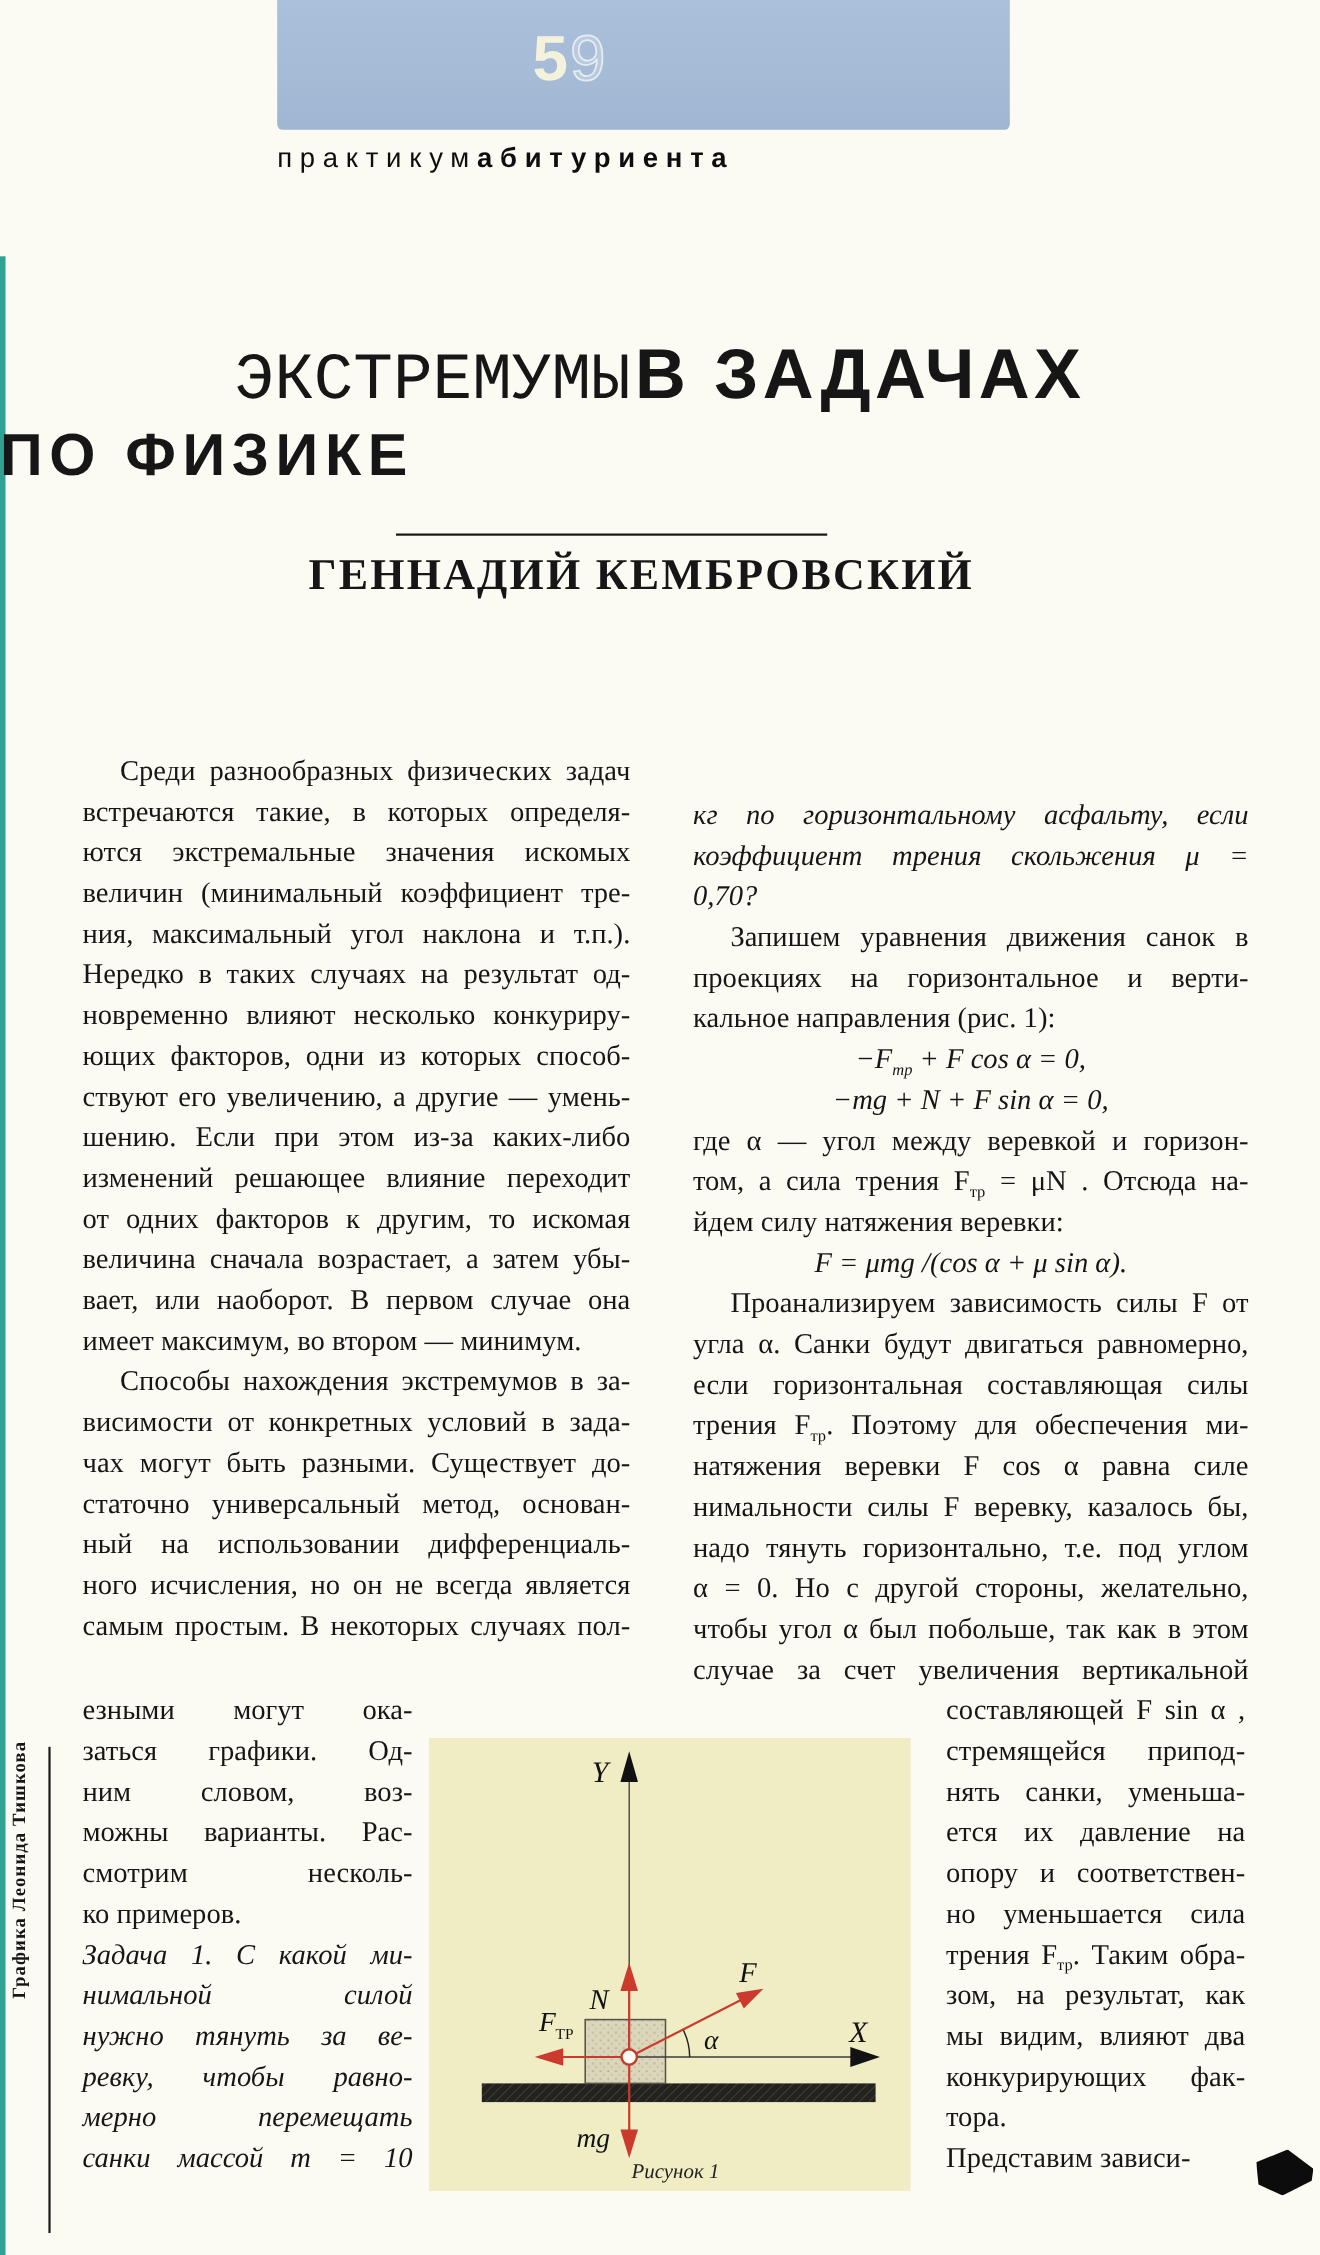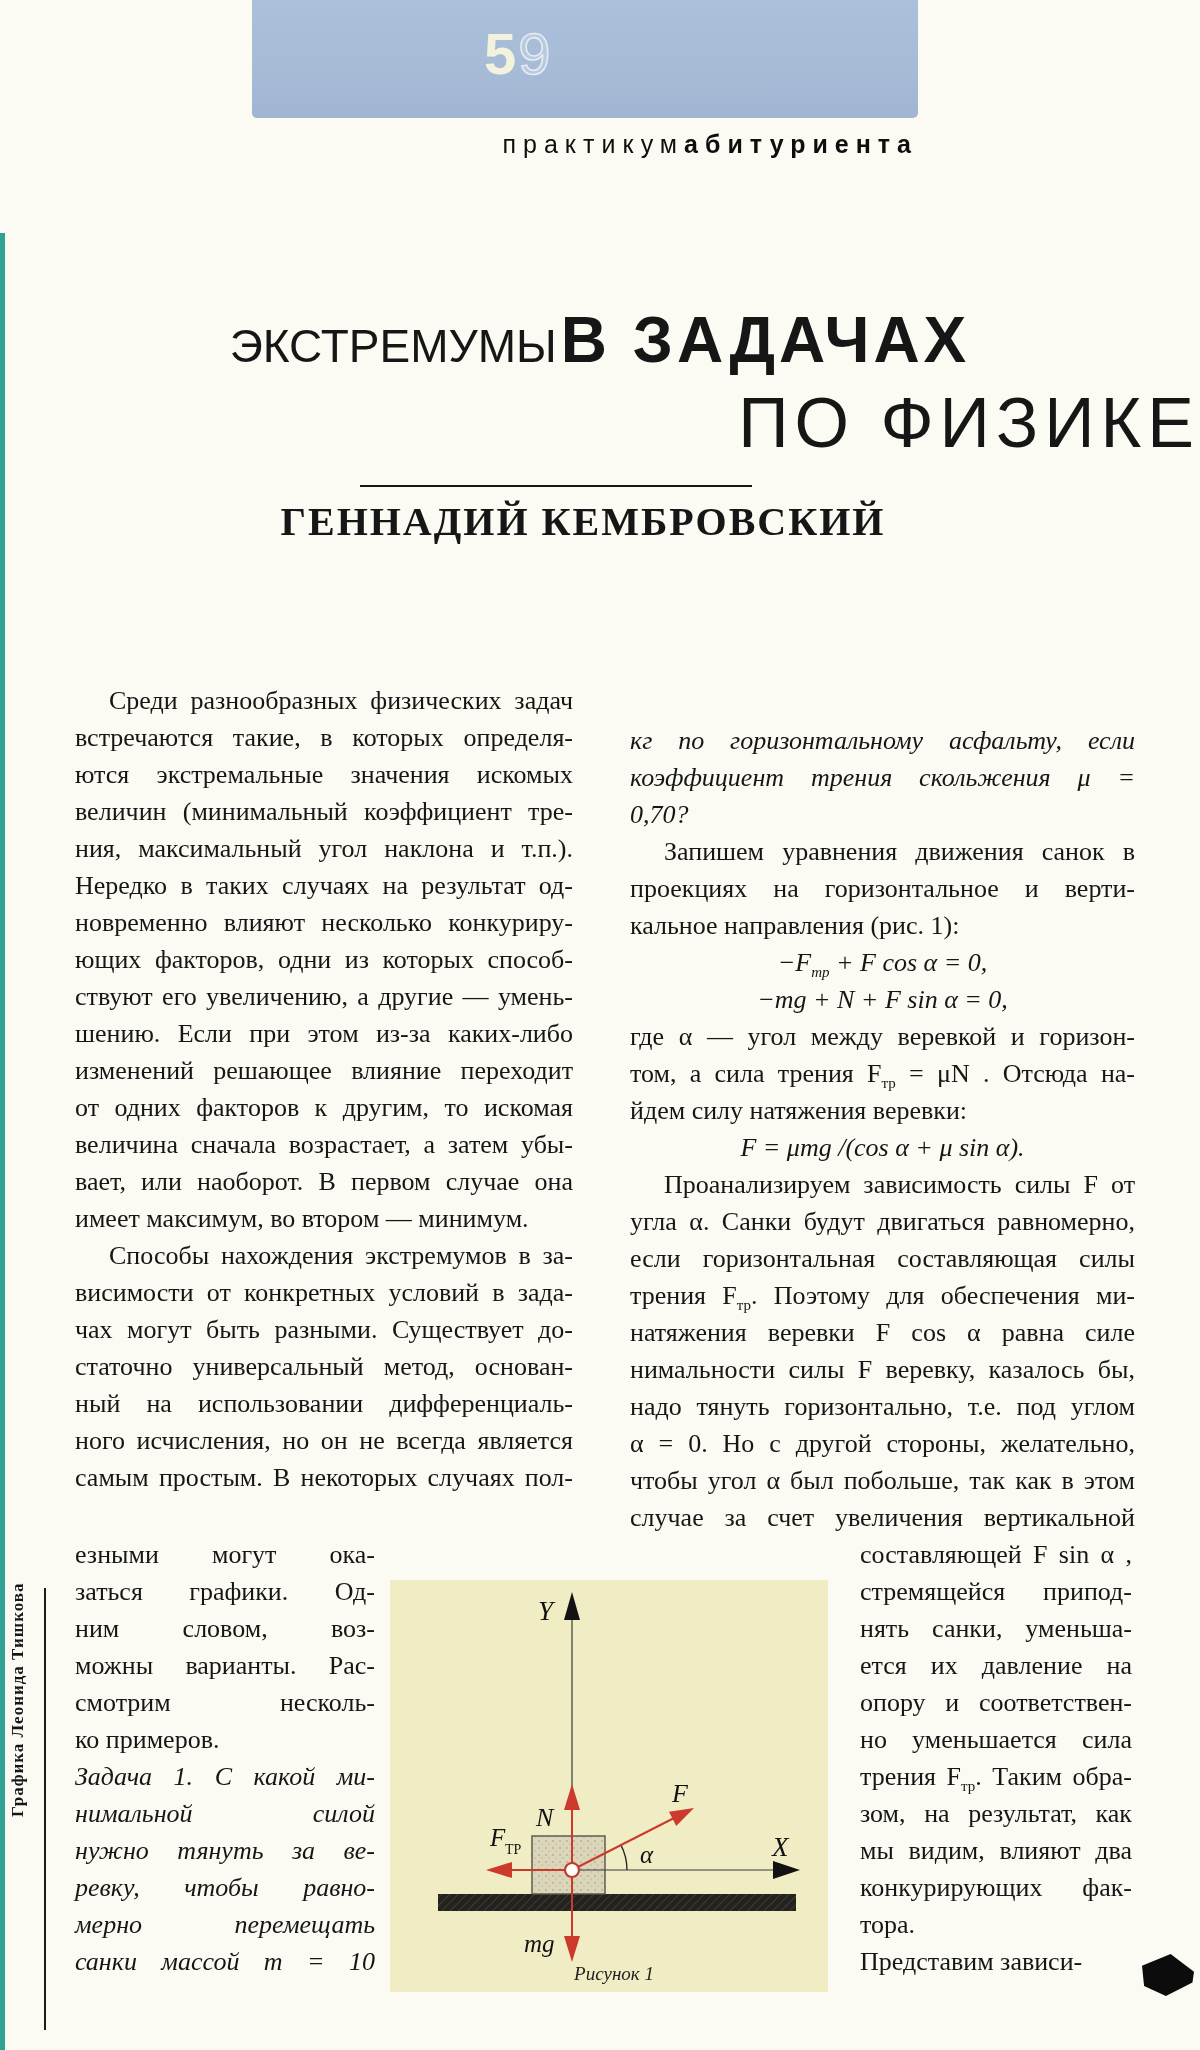--- a/index.html
+++ b/index.html
@@ -14,31 +14,31 @@
           font-weight:700;font-size:17px;letter-spacing:1px;white-space:nowrap}
 
   
   .band{position:absolute;left:252px;top:0;width:666px;height:118px;
         background:linear-gradient(180deg,#abc0da 0%,#a5bbd6 60%,#9fb5d1 100%);
         border-radius:0 0 5px 5px}
   .pnum{position:absolute;left:232px;top:20px;font-family:"Liberation Sans",sans-serif;
         font-size:58px;font-weight:700;letter-spacing:2px;white-space:nowrap}
   .pnum .d1{color:#f4f1dd}
   .pnum .d2{color:rgba(240,244,249,.25);-webkit-text-stroke:1.6px #e6ebf2;font-weight:400}
-  .rubric{position:absolute;left:252px;top:130px;width:666px;text-align:right;
+  .rubric{position:absolute;left:252px;top:130px;width:666px;text-align:left;
           font-family:"Liberation Sans",sans-serif;font-size:25px;letter-spacing:7px;
           white-space:nowrap;color:#0e0e0e}
   .rubric .bld{font-weight:800}
 
   
   .t1{position:absolute;left:0;top:303px;width:1200px;text-align:center;white-space:nowrap}
-  .t-serif{font-family:Liberation Sans, sans-serif;font-size:46px;font-weight:400;letter-spacing:0}
+  .t-serif{font-family:Liberation Mono, monospace;font-size:60px;font-weight:400;letter-spacing:0}
   .t-sans{font-family:"Liberation Sans",sans-serif;font-size:64px;font-weight:800;letter-spacing:4px}
-  .t2{position:absolute;left:0;top:383px;width:1200px;text-align:right;
-      font-family:"Liberation Sans",sans-serif;font-size:70px;font-weight:400;letter-spacing:6px}
+  .t2{position:absolute;left:0;top:383px;width:1200px;text-align:left;
+      font-family:"Liberation Sans",sans-serif;font-size:54px;font-weight:700;letter-spacing:6px}
   .rule{position:absolute;left:360px;top:485px;width:392px;height:2px;background:#151515}
   .author{position:absolute;left:0;top:498px;width:1166px;text-align:center;
           font-weight:700;font-size:40px;letter-spacing:2px}
 
   
   .col{position:absolute}
   .colL {left:75px;top:682px;width:498px}
   .colLn{left:75px;top:1536px;width:300px}
   .colR {left:630px;top:722px;width:505px}
   .colRn{left:860px;top:1536px;width:272px}

